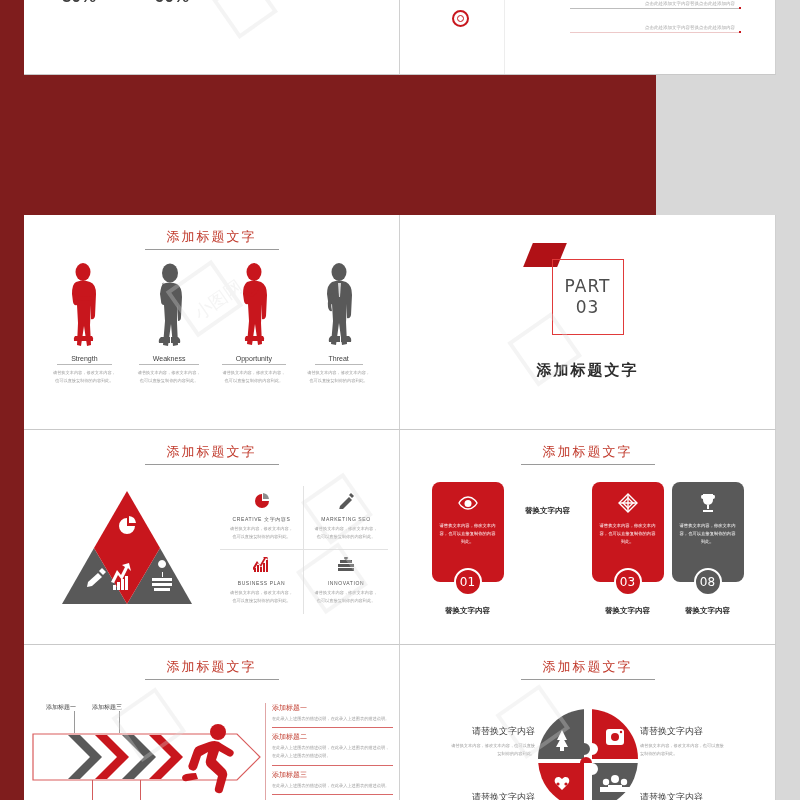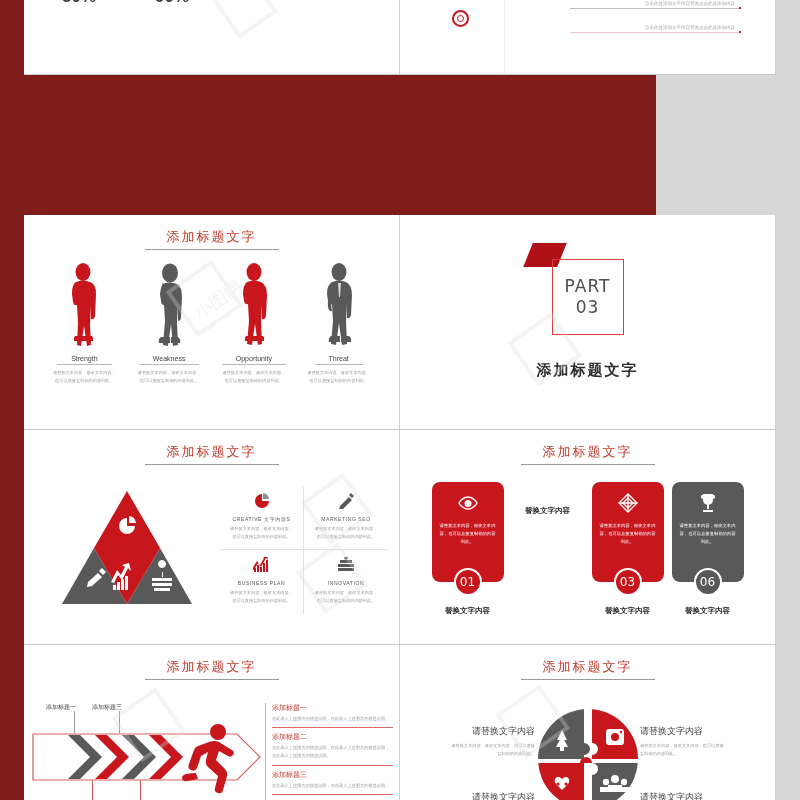--- a/index.html
+++ b/index.html
@@ -434,21 +434,21 @@
                 <g fill="#fff">
                   <path d="M4 1 h10 v6 a5 5 0 0 1 -10 0 z"></path>
                   <path d="M8 12 h2 v4 h-2 z"></path>
                   <path d="M4 17 h10 v2 h-10 z"></path>
                   <path d="M3 2 h1 v4 a2 2 0 0 1 -2 -2 q0 -2 1 -2z"></path>
                   <path d="M15 2 h-1 v4 a2 2 0 0 0 2 -2 q0 -2 -1 -2z"></path>
                 </g>
               </svg>
           </div>
           <div class="ctxt">请替换文本内容，修改文本内容，也可以直接复制你的内容到此。</div>
-          <div class="badge gray">06</div>
+          <div class="badge gray">08</div>
         </div>
         <div class="card-cap">替换文字内容</div>
       </div>
     </div>
   </div>
 
   <div class="slide left">
     <div class="title-wrap"><span class="stitle">添加标题文字</span></div>
 
     <div class="g-arrow">

